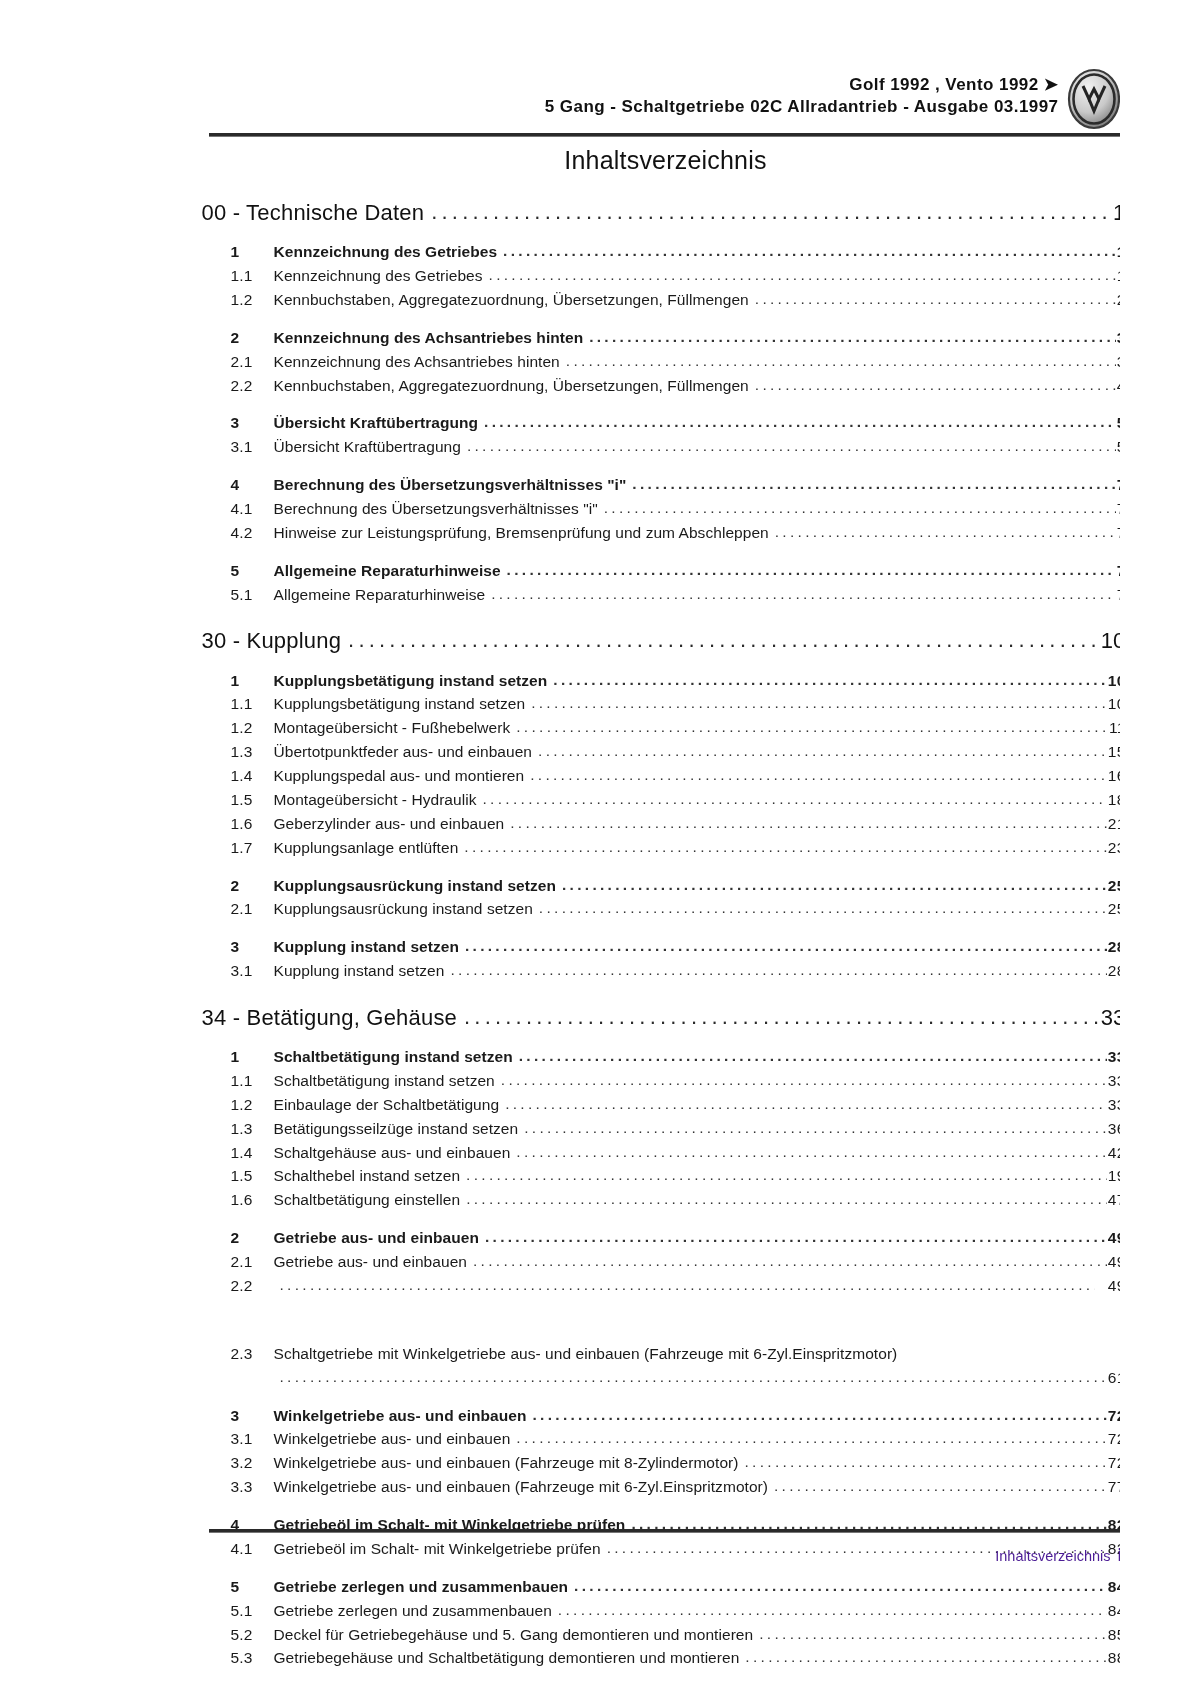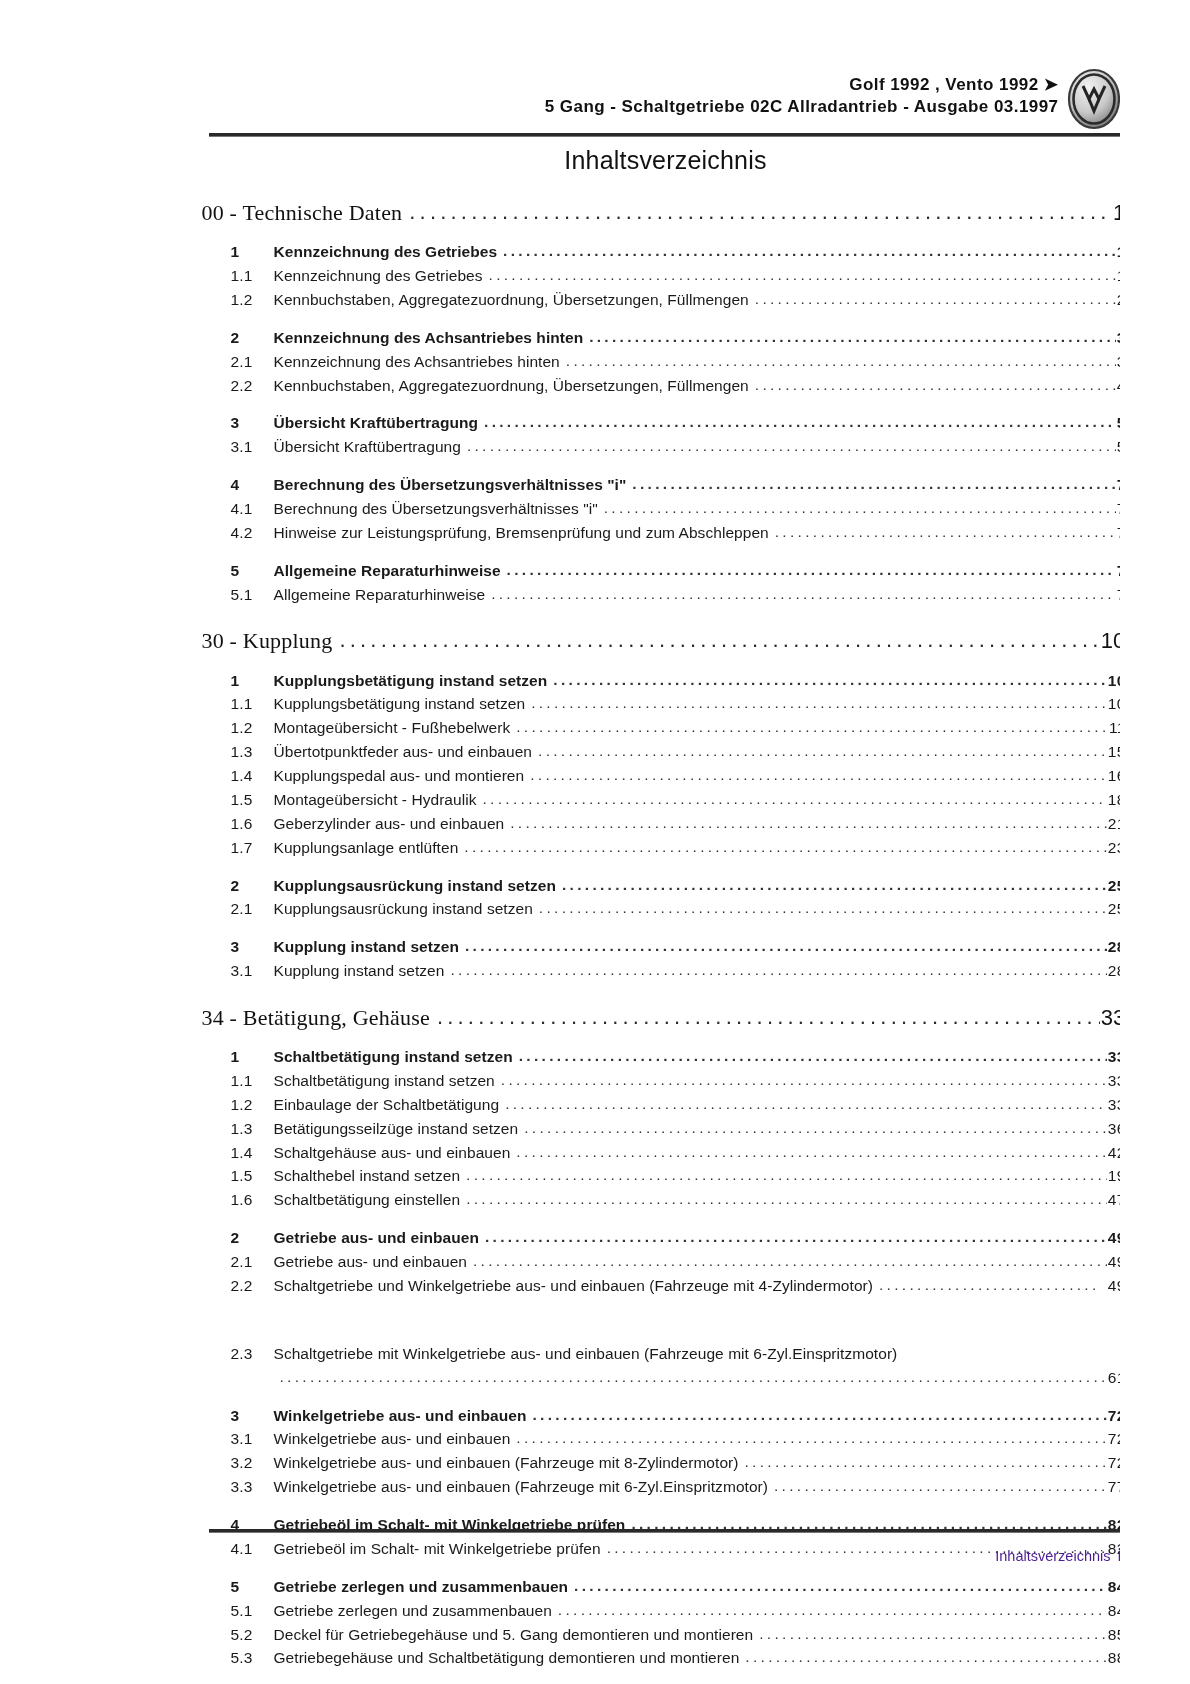--- a/index.html
+++ b/index.html
@@ -88,21 +88,20 @@
   .chapter-head {
     display: flex;
     align-items: baseline;
     font-size: 22px;
     color: #111;
     margin-bottom: 9px;
     white-space: nowrap;
   }
   .chapter-head .ch-label {
     letter-spacing: 0.2px;
-    font-family: Liberation Serif, serif;
   }
   .chapter-head .dots {
     flex: 1 1 auto;
     min-width: 10px;
     overflow: hidden;
     white-space: nowrap;
     font-size: 22px;
     letter-spacing: 4.2px;
     color: #2a2a2a;
     margin: 0 1px 0 7px;
@@ -461,21 +460,20 @@
             <span class="pg">49</span>
           </div>
           <div class="row">
             <span class="num">2.1</span>
             <span class="label">Getriebe aus- und einbauen</span>
             <span class="dots">..........................................................................................................................</span>
             <span class="pg">49</span>
           </div>
           <div class="row">
             <span class="num">2.2</span>
-            <span class="label">Schaltgetriebe und Winkelgetriebe aus- und einbauen (Fahrzeuge mit 4-Zylindermotor)</span>
             <span class="dots" style="letter-spacing: 3.3px;">..........................................................................................................................</span>
             <span class="pg" style="padding-left: 12px;">49</span>
           </div>
           <div class="row nodots">
             <span class="num">2.3</span>
             <span class="label">Schaltgetriebe mit Winkelgetriebe aus- und einbauen (Fahrzeuge mit 6-Zyl.Einspritzmotor)</span>
             <span class="pg"></span>
           </div>
           <div class="row cont">
             <span class="num"></span>

